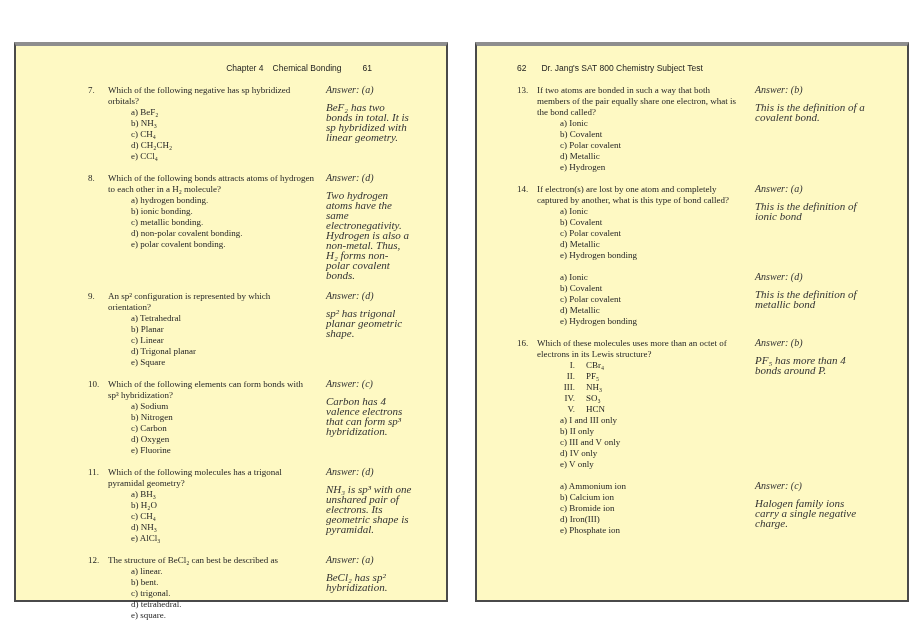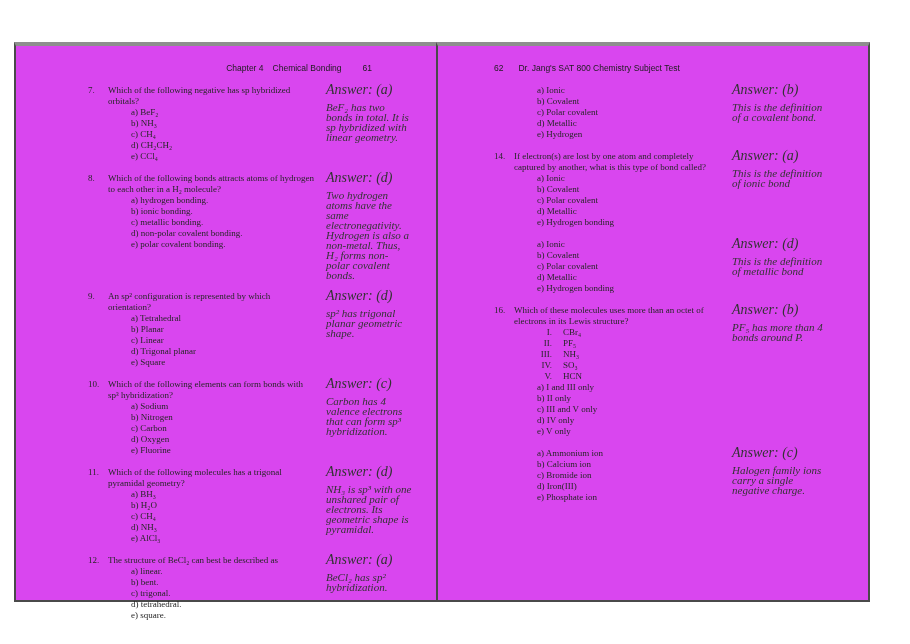--- a/index.html
+++ b/index.html
@@ -4,46 +4,46 @@
 <style>
   html,body{margin:0;padding:0;}
   body{
     width:910px;height:644px;background:#ffffff;
     font-family:"Liberation Serif","DejaVu Serif",serif;
     color:#262626;overflow:hidden;
   }
   .spread{position:relative;width:910px;height:644px;}
   .page{
     position:absolute;top:42px;width:434px;height:560px;
-    background:#d946ef;box-sizing:border-box;
+    background:#fef9c3;box-sizing:border-box;
     border:2px solid #4a4a4a;border-top:4px solid #8e8e8e;
   }
   .page.left{left:14px;padding:16px 34px 10px 72px;}
-  .page.right{left:436px;padding:16px 40px 10px 56px;}
+  .page.right{left:475px;padding:16px 40px 10px 40px;}
   .page-head{
     font-family:"Liberation Sans","DejaVu Sans",sans-serif;
     font-size:8.5px;color:#1c1c1c;height:12px;line-height:12px;
     margin-bottom:11px;display:flex;align-items:baseline;
   }
   .page.left .page-head{justify-content:flex-end;padding-right:40px;}
   .page.left .head-chapter{margin-right:9px;}
   .page.left .head-pagenum{margin-left:21px;}
   .page.right .head-pagenum{margin-right:15px;}
   .question{display:flex;margin-bottom:11px;}
   .q-col{width:227px;flex:0 0 227px;font-size:9px;line-height:11px;}
   .q-head{display:flex;}
   .q-num{flex:0 0 20px;}
   .q-stem{flex:1;}
   .sub-item{margin-left:42px;display:flex;}
   .roman{flex:0 0 16px;text-align:right;}
   .formula{margin-left:11px;}
   .option{margin-left:43px;}
   .a-col{flex:1;padding-left:11px;}
   .a-label{
-    font-size:14px;line-height:10px;font-style:italic;color:#333;
+    font-size:10px;line-height:10px;font-style:italic;color:#333;
   }
   .a-note{
     font-size:11px;line-height:10px;font-style:italic;color:#333;
     margin-top:7px;max-width:110px;
   }
 </style>
 </head>
 <body>
 
 <div class="spread">
@@ -161,20 +161,24 @@
   </div>
 
   <div class="page right">
     <div class="page-head">
       <span class="head-pagenum">62</span>
       <span class="head-title">Dr. Jang's SAT 800 Chemistry Subject Test</span>
     </div>
     <div class="q-list">
         <div class="question">
           <div class="q-col">
+            <div class="q-head">
+              <span class="q-num">13.</span>
+              <span class="q-stem">If two atoms are bonded in such a way that both members of the pair equally share one electron, what is the bond called?</span>
+            </div>
             <div class="option">a) Ionic</div>
             <div class="option">b) Covalent</div>
             <div class="option">c) Polar covalent</div>
             <div class="option">d) Metallic</div>
             <div class="option">e) Hydrogen</div>
           </div>
           <div class="a-col">
             <div class="a-label">Answer: (b)</div>
             <div class="a-note">This is the definition of a covalent bond.</div>
           </div>

